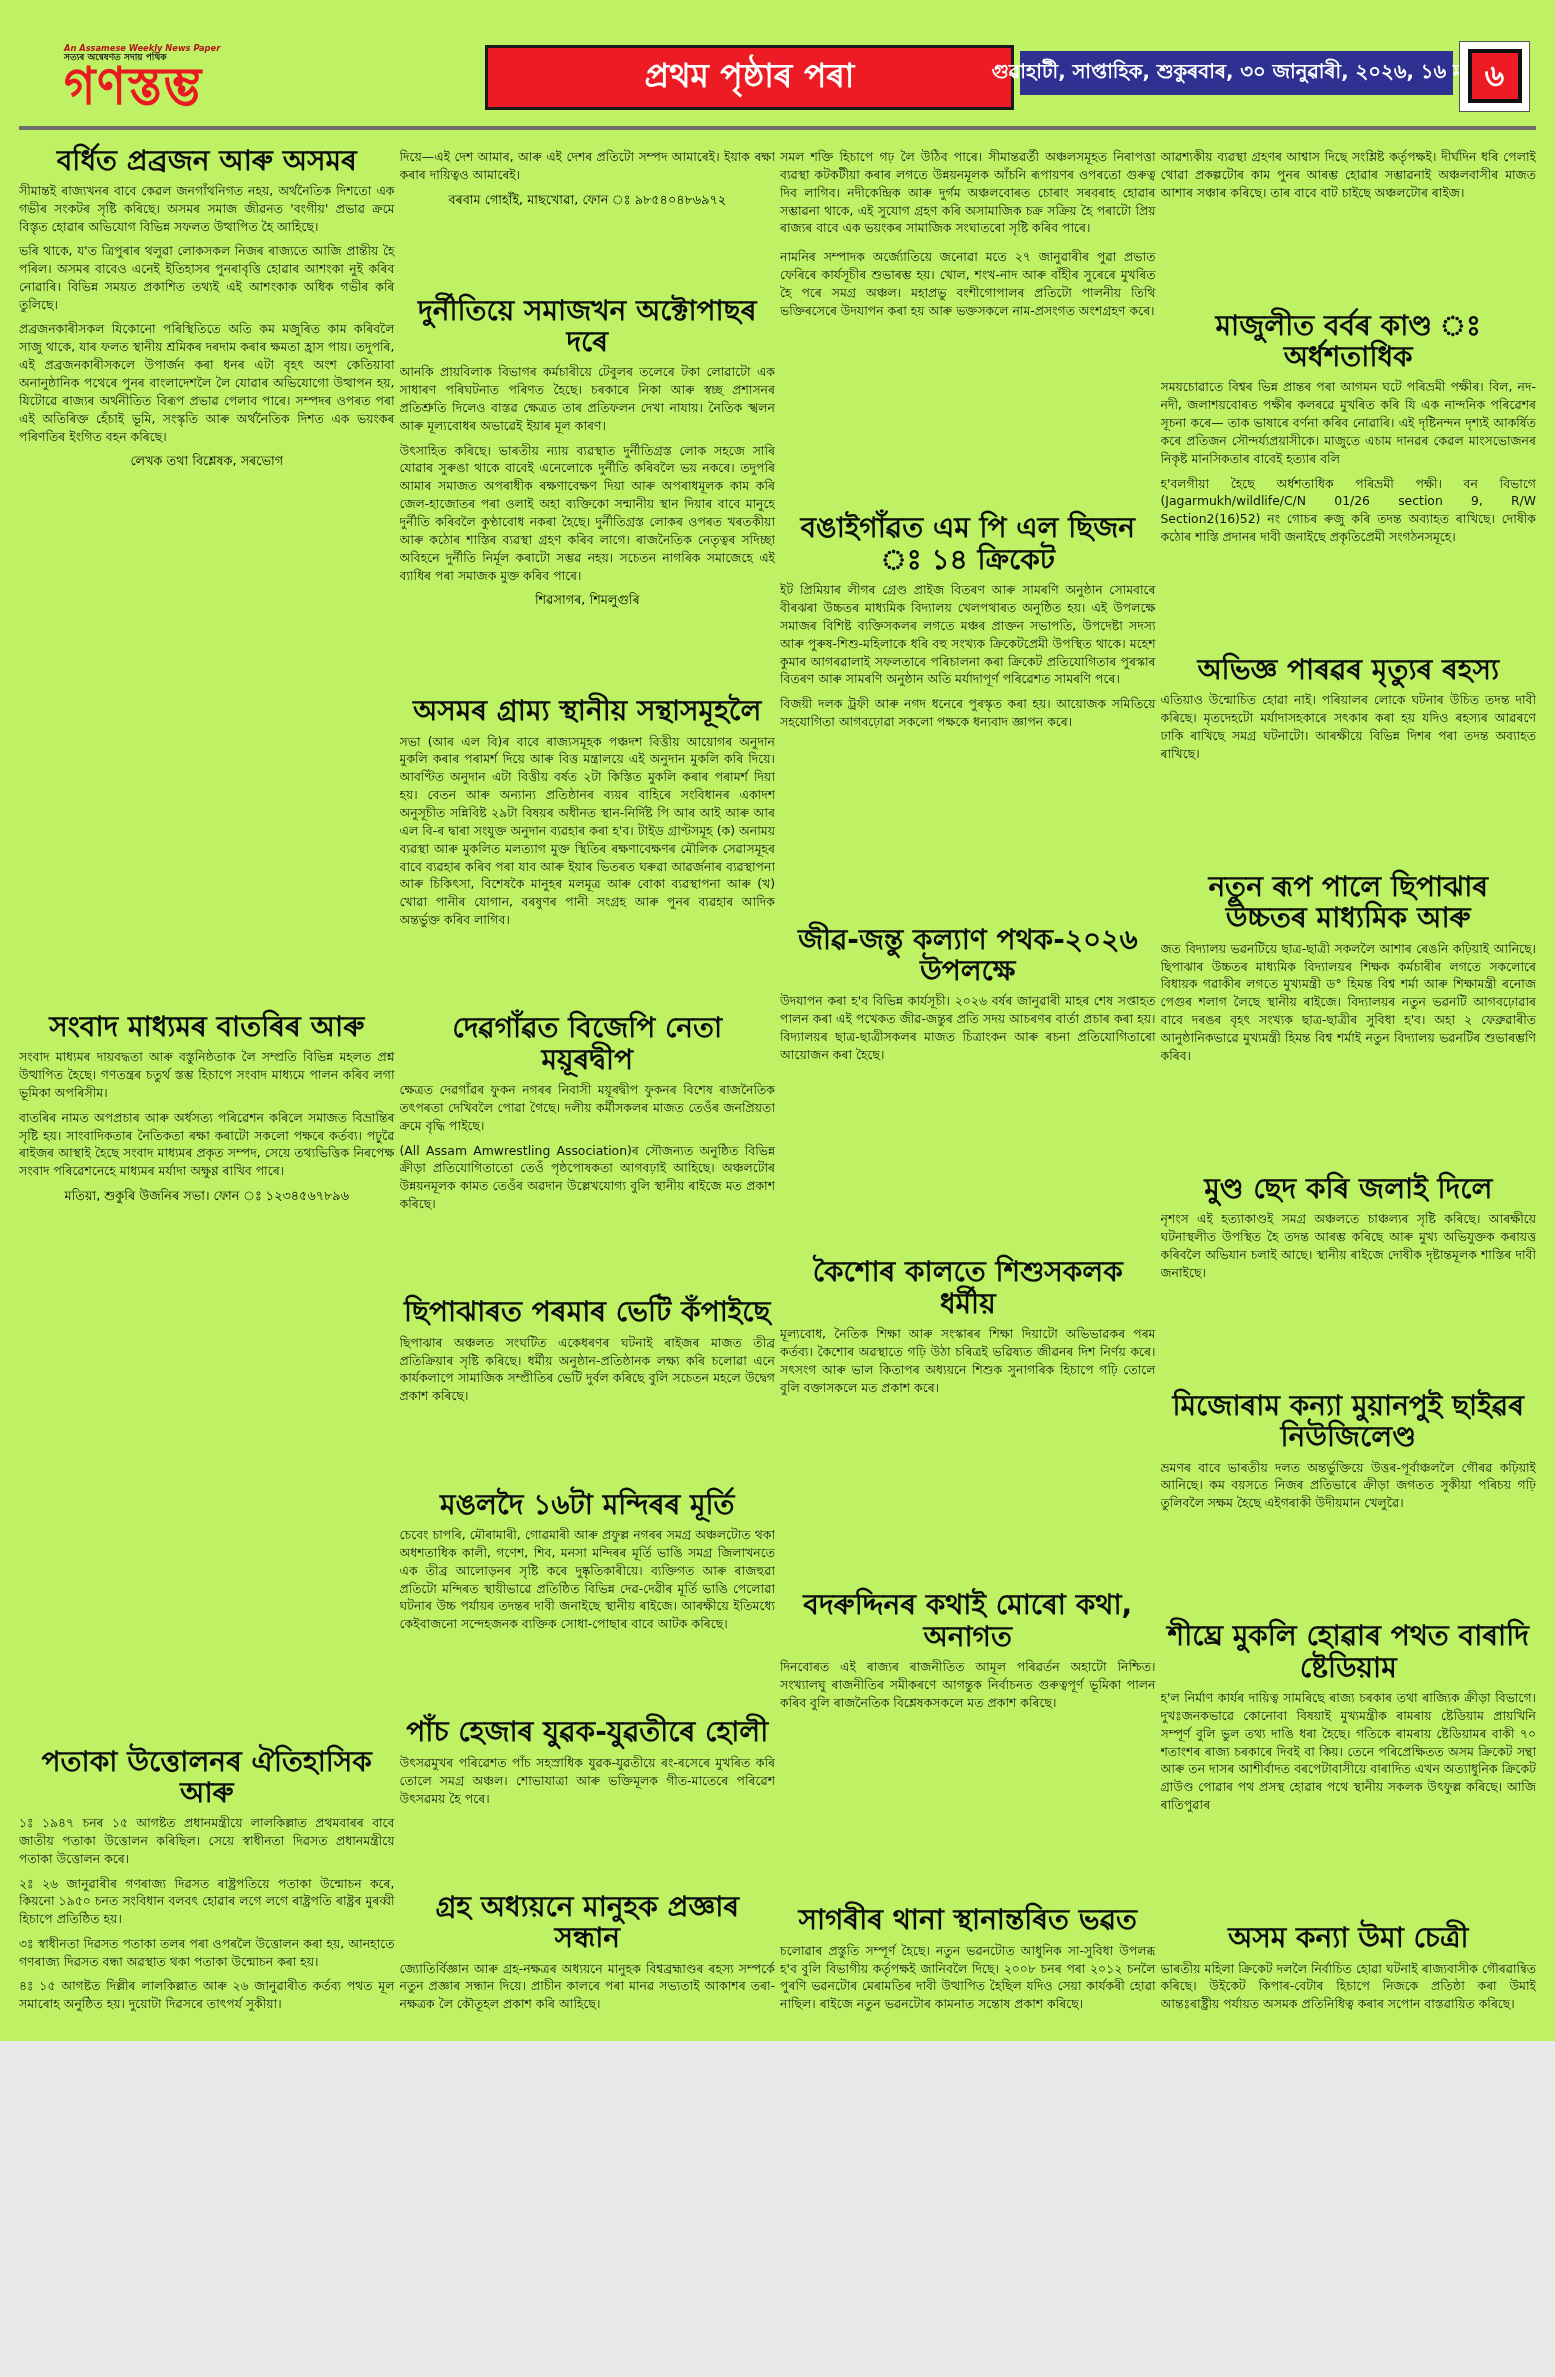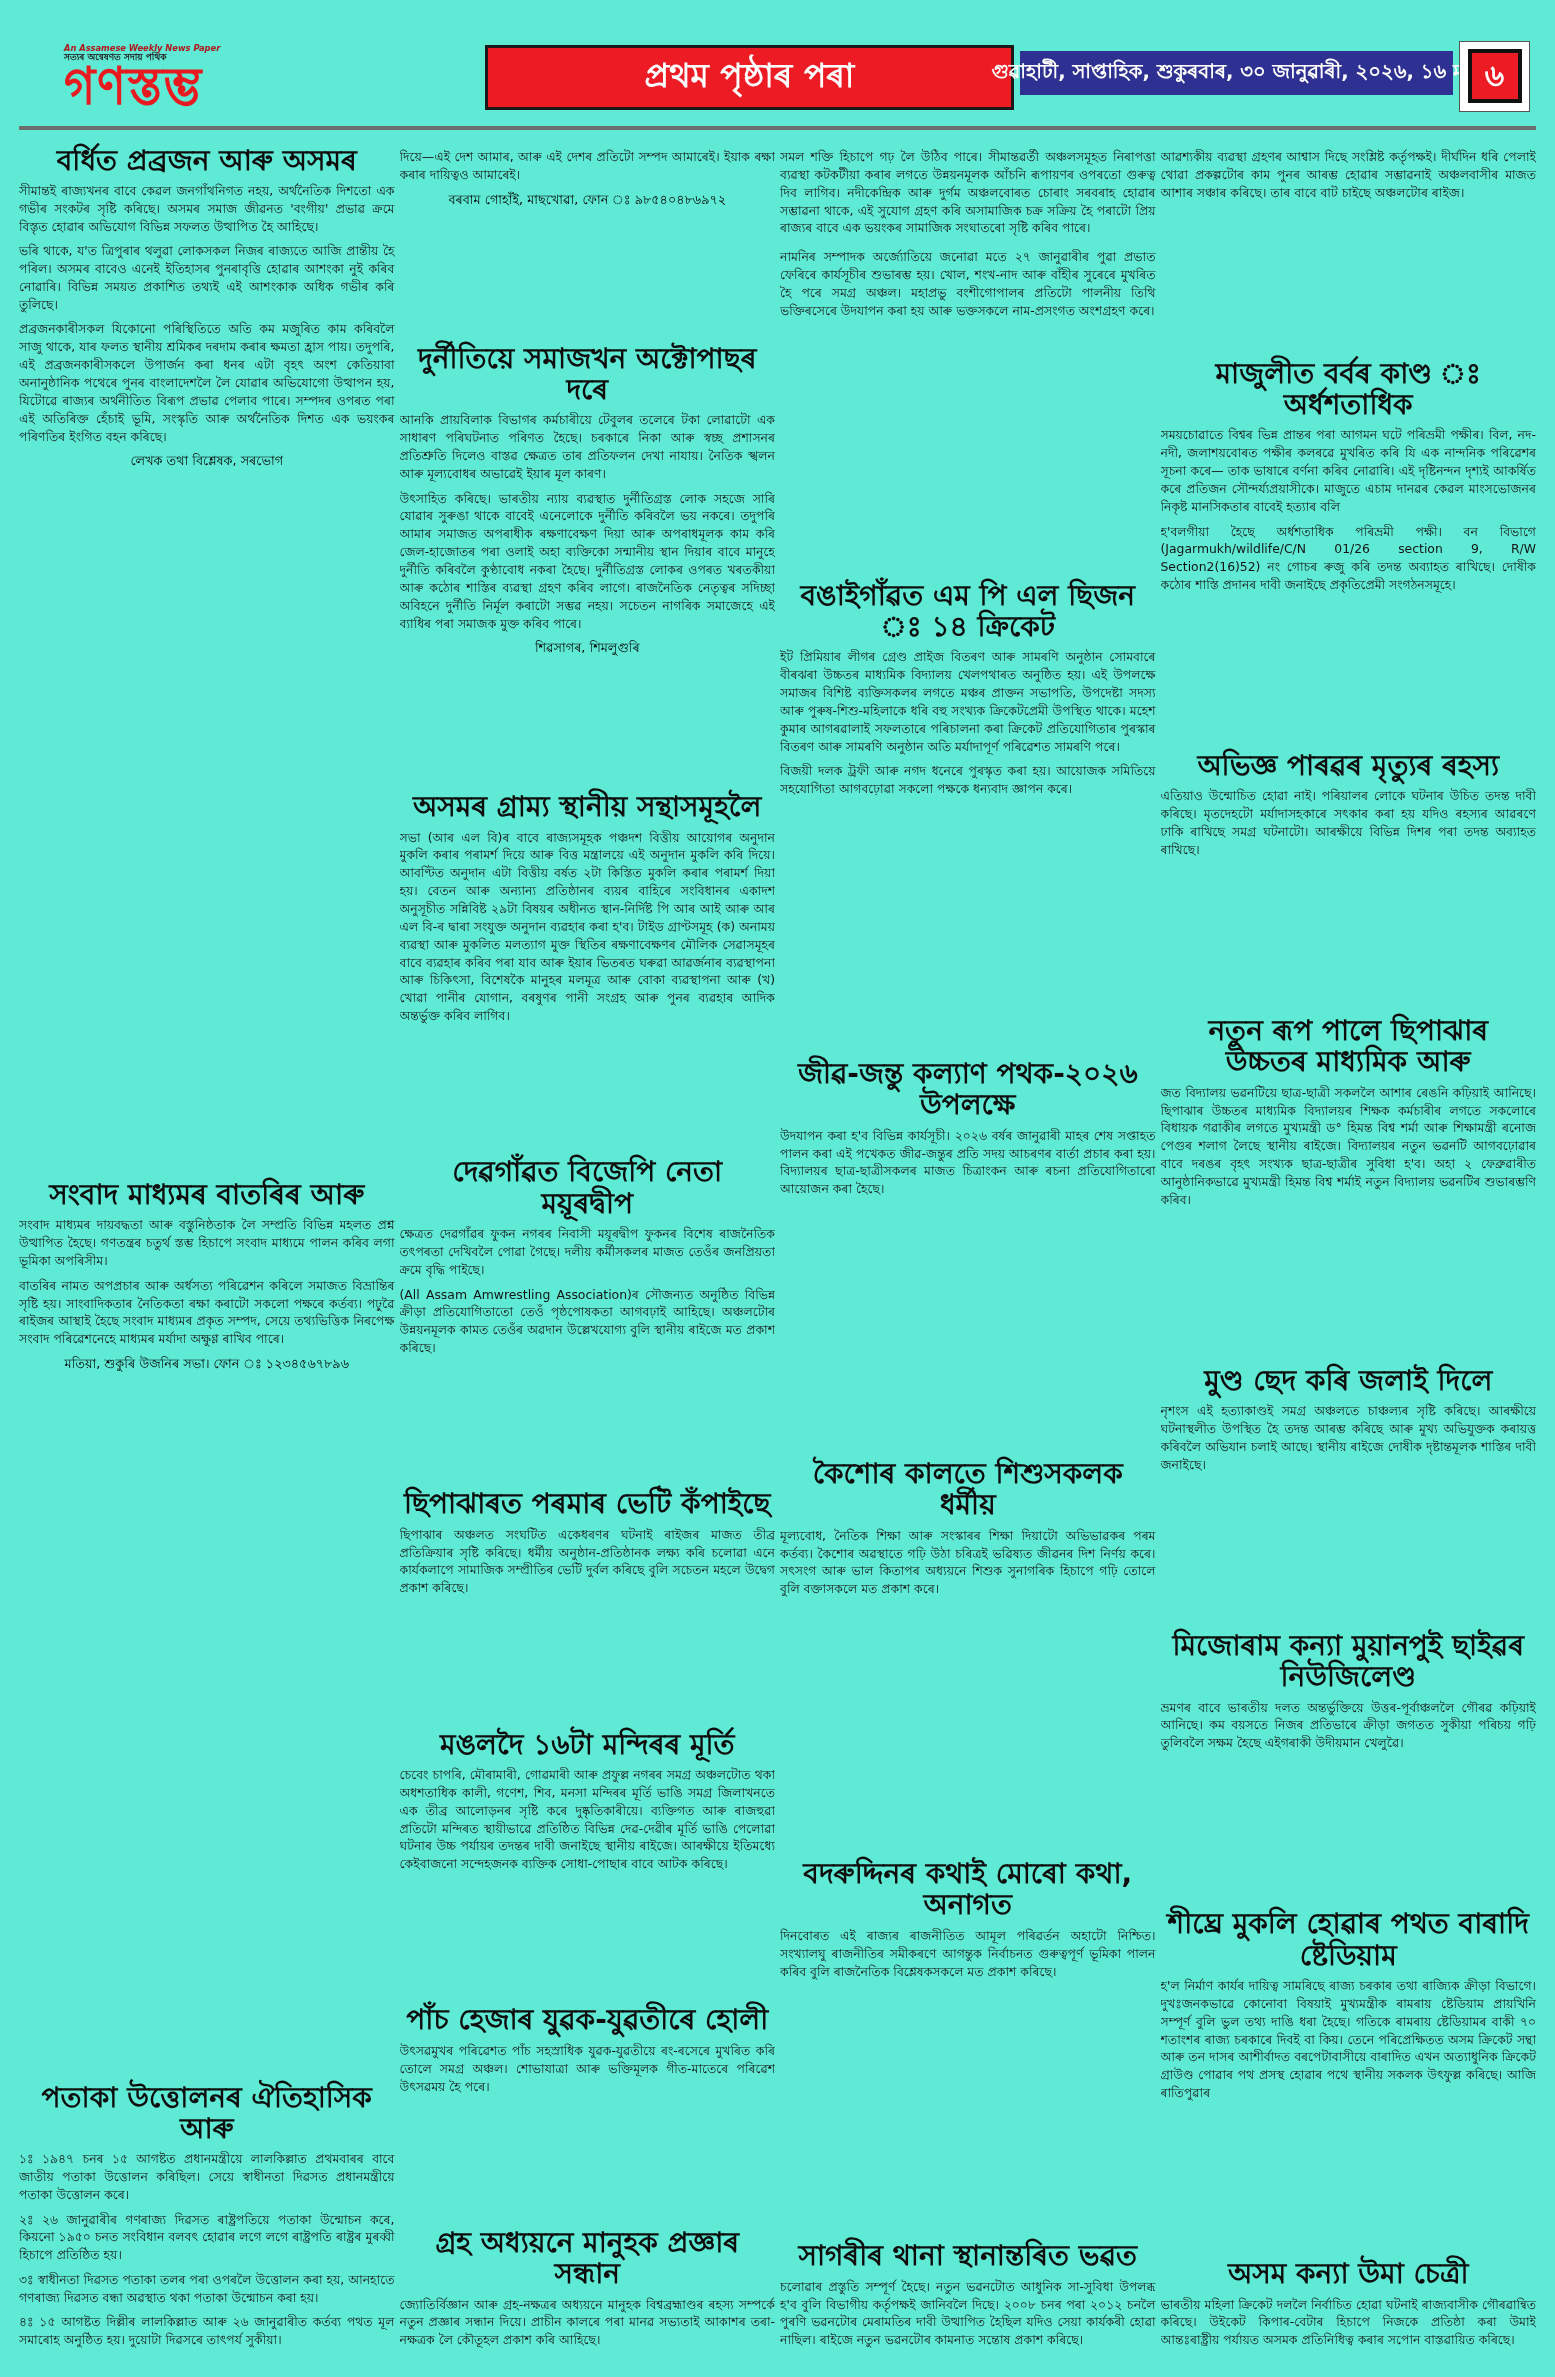--- a/index.html
+++ b/index.html
@@ -1,20 +1,20 @@
 <!DOCTYPE html>
 <html lang="as" style="font-size:12px"><head>
 <meta charset="utf-8">
 <style>
   html,body{margin:0;padding:0;background:#e9e9e9;}
   #page{
     position:relative;
-    width:1555px;height:2377px;
+    width:1555px;height:2041px;
     margin:0 auto;
-    background:#5eead4;
+    background:#bef264;
     font-family:"DejaVu Sans","Liberation Sans",sans-serif;
     color:#111;
     overflow:hidden;
     box-sizing:border-box;
   }
   
   #header{
     position:absolute;top:15px;left:19px;right:19px;height:105px;
   }
   #masthead{

